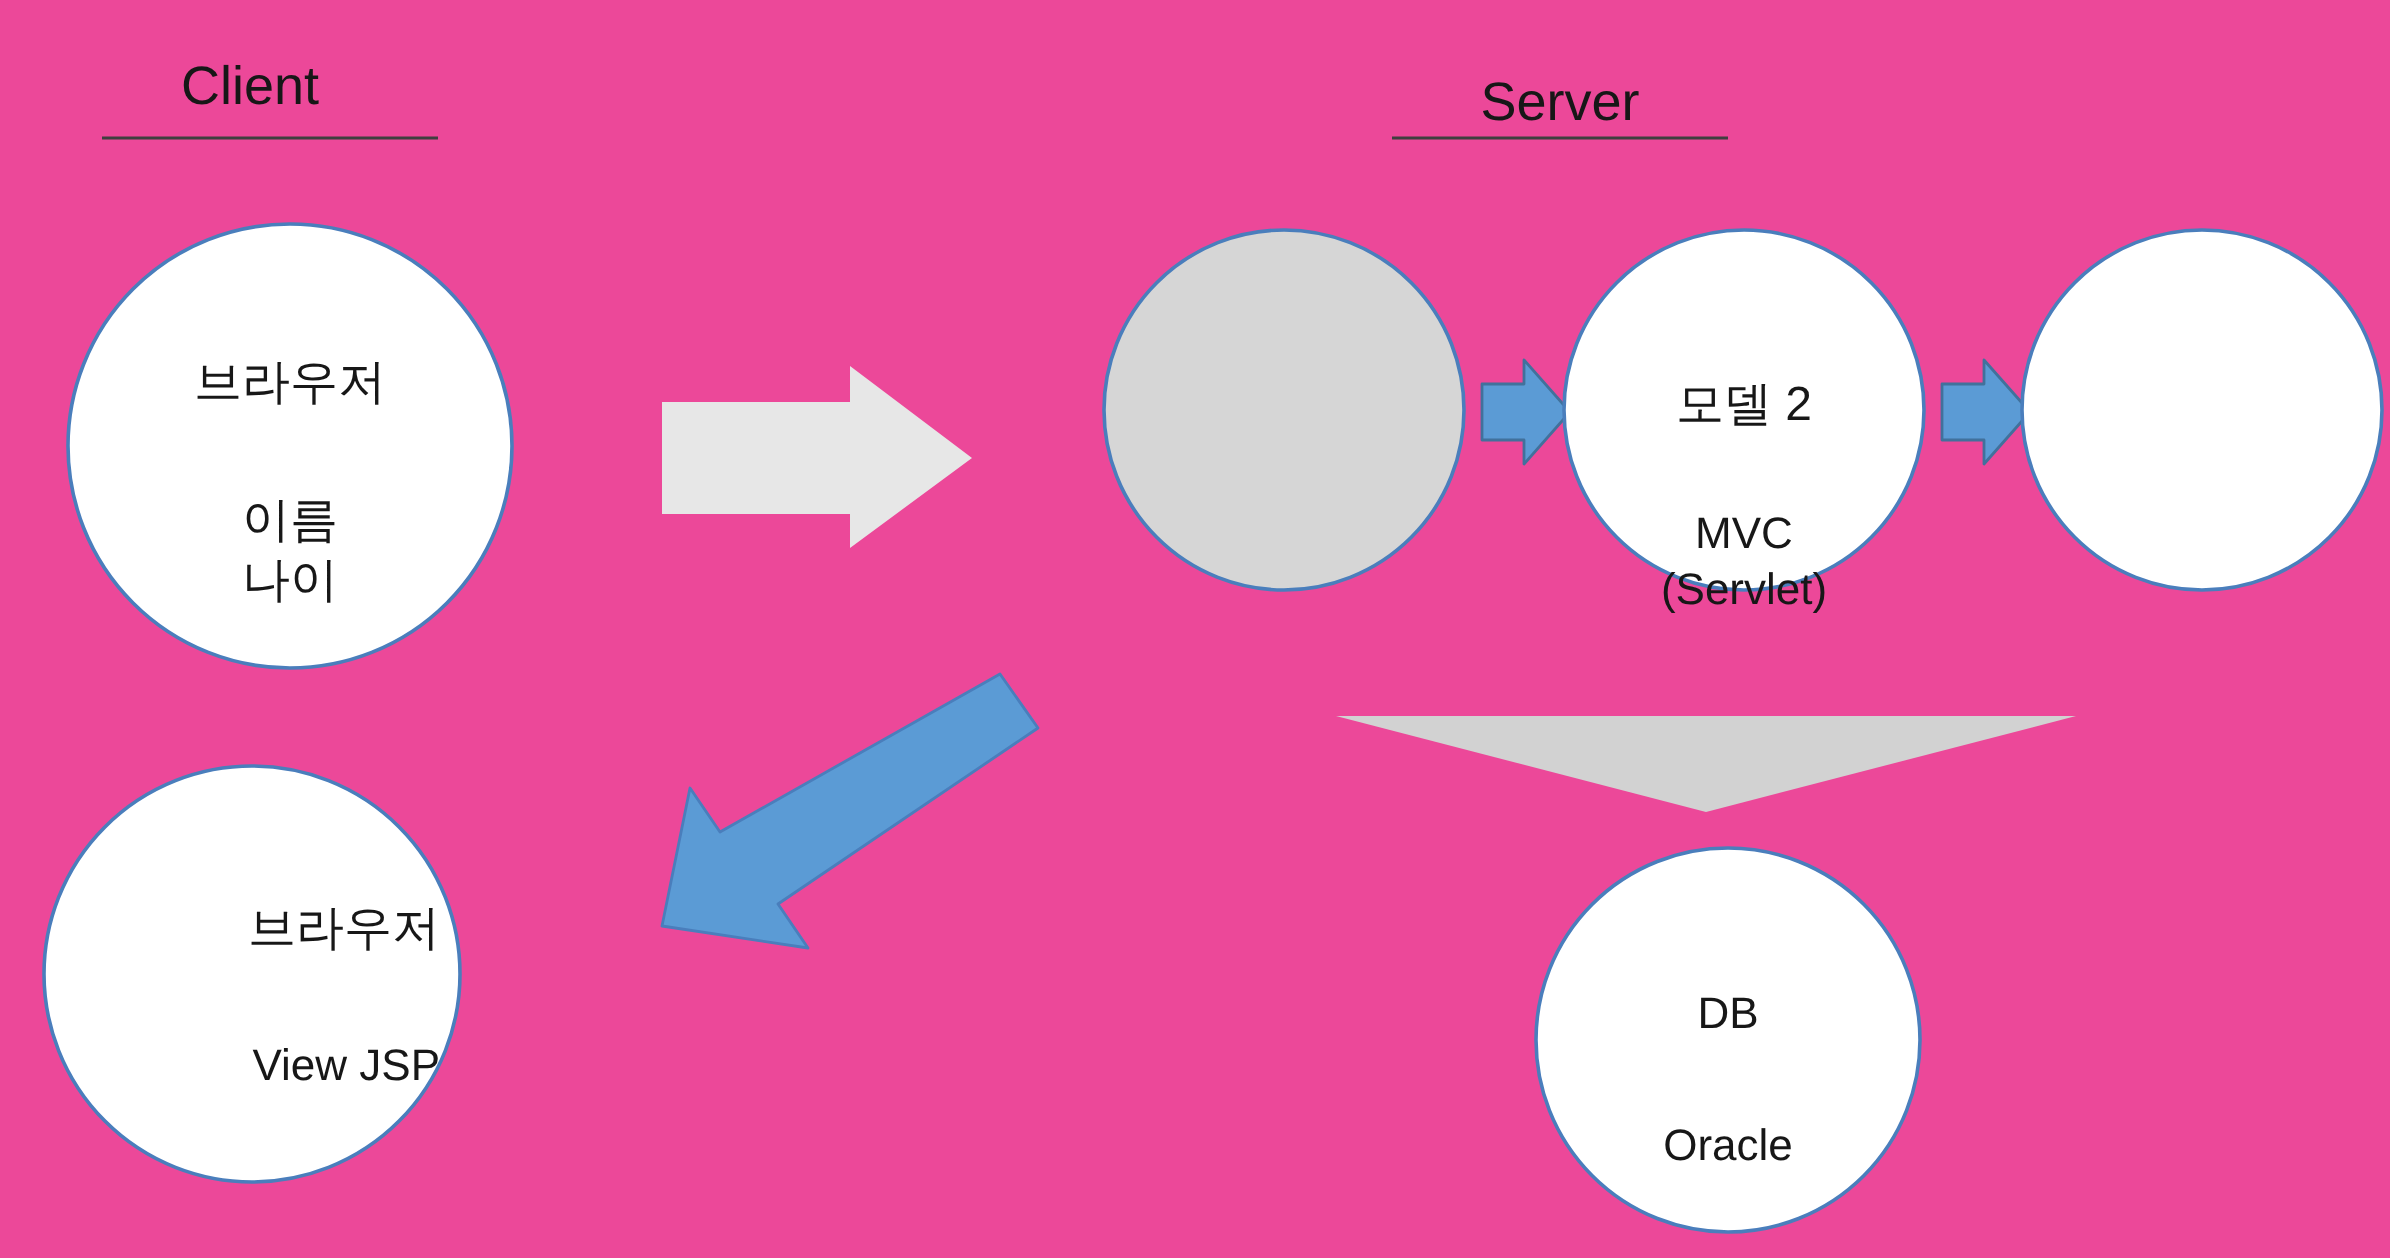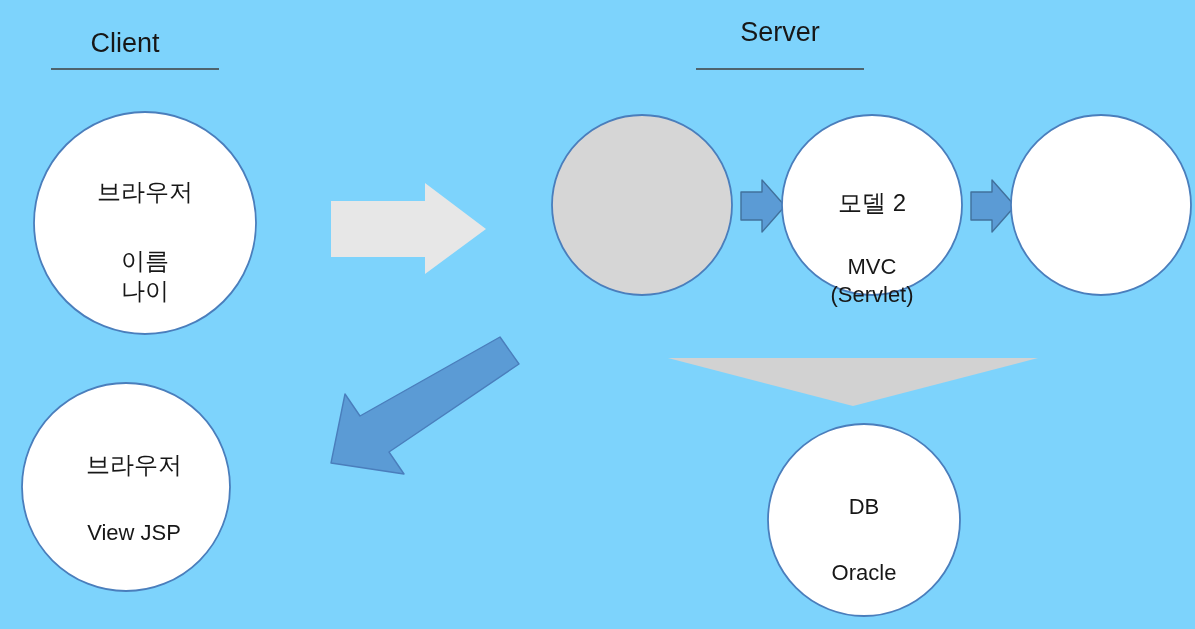--- a/index.html
+++ b/index.html
@@ -8,21 +8,21 @@
     padding: 0;
     background: #ffffff;
   }
   body {
     font-family: "Liberation Sans", "DejaVu Sans", sans-serif;
   }
   #canvas {
     position: relative;
     width: 1195px;
     height: 629px;
-    background: #7dd3fc;
+    background: #ec4899;
     overflow: hidden;
   }
   .svg-layer {
     position: absolute;
     left: 0;
     top: 0;
     width: 1195px;
     height: 629px;
   }
   .node-label {
@@ -78,30 +78,30 @@
 
     <circle cx="1101" cy="205" r="90" fill="#ffffff" stroke="#4a7ebc" stroke-width="1.8"></circle>
 
     <polygon points="668,358 1038,358 853,406" fill="#d2d2d2"></polygon>
 
     <circle cx="864" cy="520" r="96" fill="#ffffff" stroke="#4a7ebc" stroke-width="1.8"></circle>
   </svg>
 
   <div class="section-title" style="left:35px; top:30px; width:180px;">Client</div>
 
-  <div class="section-title" style="left:690px; top:19px; width:180px;">Server</div>
+  <div class="section-title" style="left:690px; top:38px; width:180px;">Server</div>
 
   <div class="node-label" style="left:45px; top:157px; width:200px;">
     <span class="ko lbl-big">브라우저</span>
     <span class="gap-16"></span>
     <span class="ko lbl-big">이름</span>
     <span class="ko lbl-big">나이</span>
   </div>
 
-  <div class="node-label" style="left:34px; top:430px; width:200px;">
+  <div class="node-label" style="left:20px; top:430px; width:200px;text-align:right;">
     <span class="ko lbl-big">브라우저</span>
     <span class="gap-16"></span>
     <span class="ko lbl-mid">View JSP</span>
   </div>
 
 
   <div class="node-label" style="left:782px; top:168px; width:180px;">
     <span class="ko lbl-big">모델 2</span>
     <span class="gap-12"></span>
     <span class="ko lbl-mid">MVC</span>

